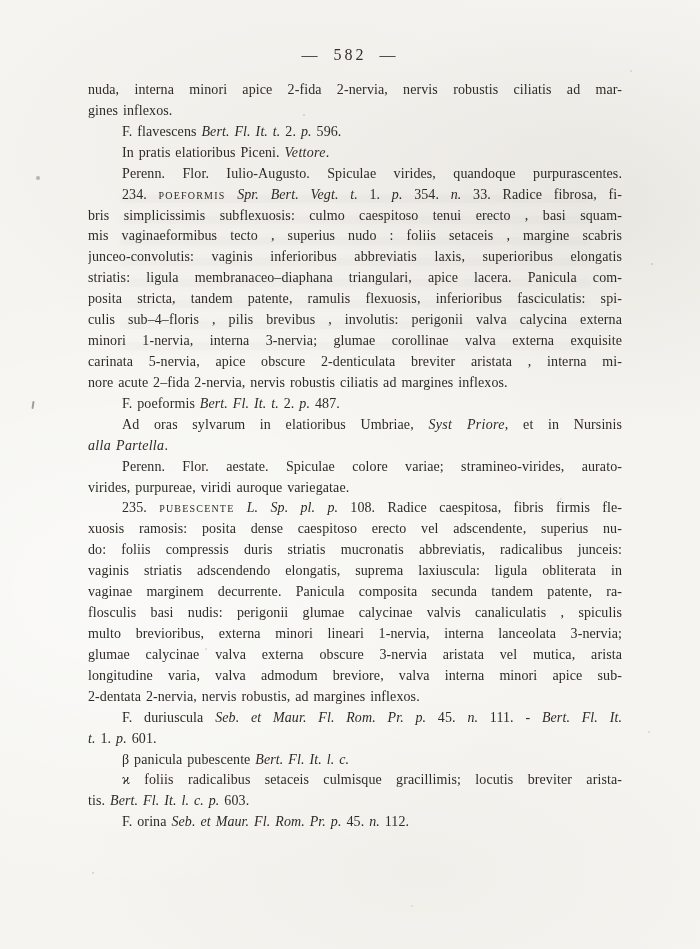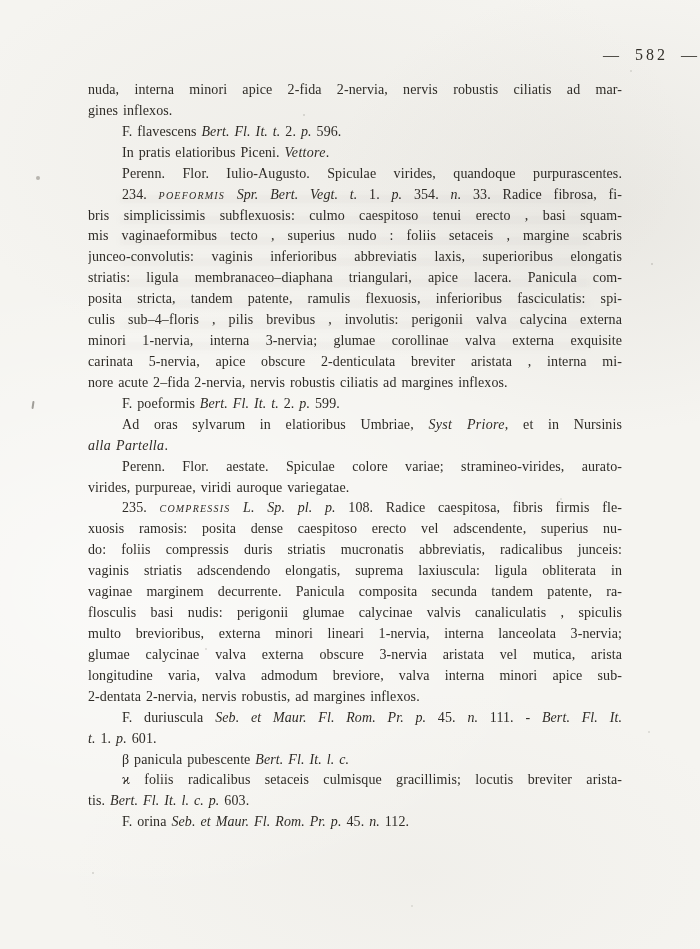--- a/index.html
+++ b/index.html
@@ -21,21 +21,21 @@
       radial-gradient(ellipse 500px 260px at 60% 92%, rgba(200,196,186,0.10), transparent 70%),
       #f5f4f0;
     color: #2e2b26;
     overflow: hidden;
   }
   .page-number {
     position: absolute;
     top: 46px;
     left: 0;
     width: 700px;
-    text-align: right;
+    text-align: center;
     font-size: 16px;
     letter-spacing: 3px;
     word-spacing: 6px;
     color: #33302a;
   }
   .text-block {
     position: absolute;
     top: 80px;
     left: 88px;
     width: 534px;
@@ -45,21 +45,20 @@
     letter-spacing: 0.1px;
     color: #2e2b26;
     overflow: hidden;
   }
   .line { white-space: normal; }
   .line.indent { padding-left: 34px; }
   .line.j { text-align: justify; text-align-last: justify; }
   .line .it { font-style: italic; }
   .line .bi { font-style: italic; font-weight: normal; letter-spacing: 0.3px; }
   .line .sc {
-    font-style: italic;
     font-variant: small-caps;
     letter-spacing: 1.2px;
   }
   
   .margin-mark {
     position: absolute;
     left: 32px;
     top: 401px;
     width: 2px;
     height: 8px;
@@ -116,26 +115,26 @@
       <div class="line indent j"><span>234. </span><span class="sc">poeformis</span><span> </span><span class="it">Spr. Bert. Vegt. t.</span><span> 1. </span><span class="it">p.</span><span> 354. </span><span class="it">n.</span><span> 33. Radice fibrosa, fi-</span></div>
       <div class="line j"><span>bris simplicissimis subflexuosis: culmo caespitoso tenui erecto , basi squam-</span></div>
       <div class="line j"><span>mis vaginaeformibus tecto , superius nudo : foliis setaceis , margine scabris</span></div>
       <div class="line j"><span>junceo-convolutis: vaginis inferioribus abbreviatis laxis, superioribus elongatis</span></div>
       <div class="line j"><span>striatis: ligula membranaceo–diaphana triangulari, apice lacera. Panicula com-</span></div>
       <div class="line j"><span>posita stricta, tandem patente, ramulis flexuosis, inferioribus fasciculatis: spi-</span></div>
       <div class="line j"><span>culis sub–4–floris , pilis brevibus , involutis: perigonii valva calycina externa</span></div>
       <div class="line j"><span>minori 1-nervia, interna 3-nervia; glumae corollinae valva externa exquisite</span></div>
       <div class="line j"><span>carinata 5-nervia, apice obscure 2-denticulata breviter aristata , interna mi-</span></div>
       <div class="line"><span>nore acute 2–fida 2-nervia, nervis robustis ciliatis ad margines inflexos.</span></div>
-      <div class="line indent"><span>F. poeformis </span><span class="it">Bert. Fl. It. t.</span><span> 2. </span><span class="it">p.</span><span> 599.</span></div>
+      <div class="line indent"><span>F. poeformis </span><span class="it">Bert. Fl. It. t.</span><span> 2. </span><span class="it">p.</span><span> 487.</span></div>
       <div class="line indent j"><span>Ad oras sylvarum in elatioribus Umbriae, </span><span class="bi">Syst Priore</span><span>, et in Nursinis</span></div>
       <div class="line"><span class="bi">alla Partella</span><span>.</span></div>
       <div class="line indent j"><span>Perenn. Flor. aestate. Spiculae colore variae; stramineo-virides, aurato-</span></div>
       <div class="line"><span>virides, purpureae, viridi auroque variegatae.</span></div>
-      <div class="line indent j"><span>235. </span><span class="sc">compressis</span><span> </span><span class="it">L. Sp. pl. p.</span><span> 108. Radice caespitosa, fibris firmis fle-</span></div>
+      <div class="line indent j"><span>235. </span><span class="sc">pubescente</span><span> </span><span class="it">L. Sp. pl. p.</span><span> 108. Radice caespitosa, fibris firmis fle-</span></div>
       <div class="line j"><span>xuosis ramosis: posita dense caespitoso erecto vel adscendente, superius nu-</span></div>
       <div class="line j"><span>do: foliis compressis duris striatis mucronatis abbreviatis, radicalibus junceis:</span></div>
       <div class="line j"><span>vaginis striatis adscendendo elongatis, suprema laxiuscula: ligula obliterata in</span></div>
       <div class="line j"><span>vaginae marginem decurrente. Panicula composita secunda tandem patente, ra-</span></div>
       <div class="line j"><span>flosculis basi nudis: perigonii glumae calycinae valvis canaliculatis , spiculis</span></div>
       <div class="line j"><span>multo brevioribus, externa minori lineari 1-nervia, interna lanceolata 3-nervia;</span></div>
       <div class="line j"><span>glumae calycinae valva externa obscure 3-nervia aristata vel mutica, arista</span></div>
       <div class="line j"><span>longitudine varia, valva admodum breviore, valva interna minori apice sub-</span></div>
       <div class="line"><span>2-dentata 2-nervia, nervis robustis, ad margines inflexos.</span></div>
       <div class="line indent j"><span>F. duriuscula </span><span class="it">Seb. et Maur. Fl. Rom. Pr. p.</span><span> 45. </span><span class="it">n.</span><span> 111. - </span><span class="it">Bert. Fl. It.</span></div>

